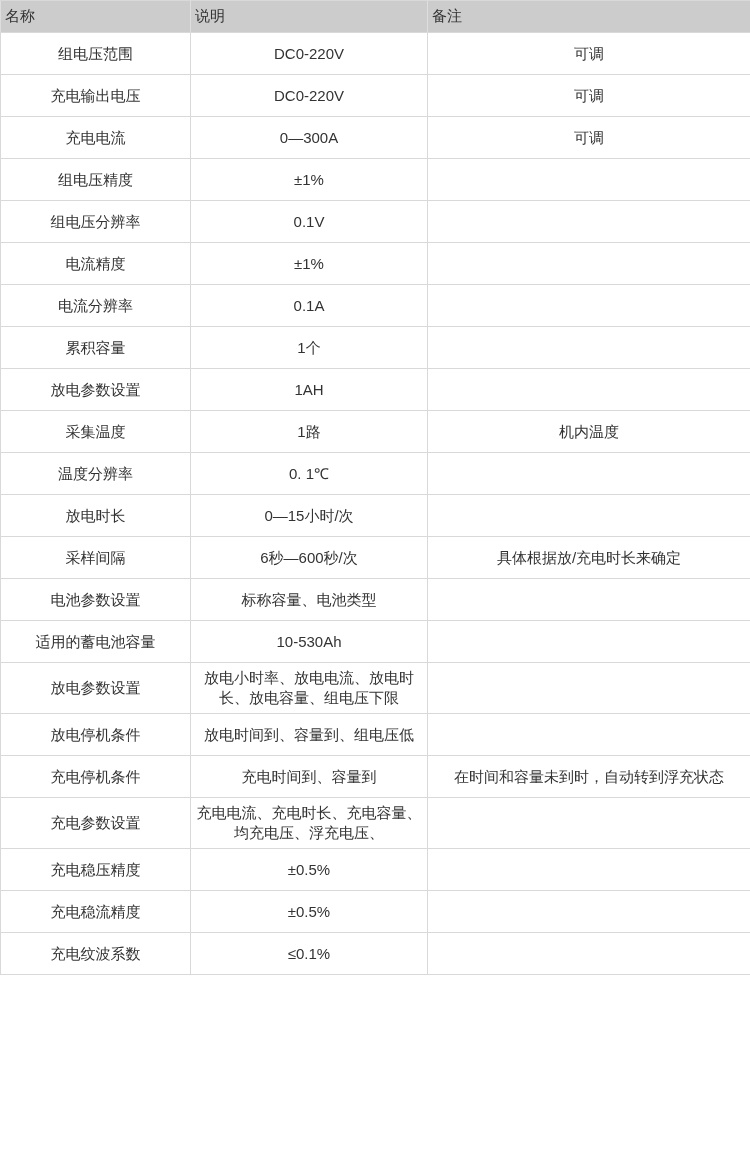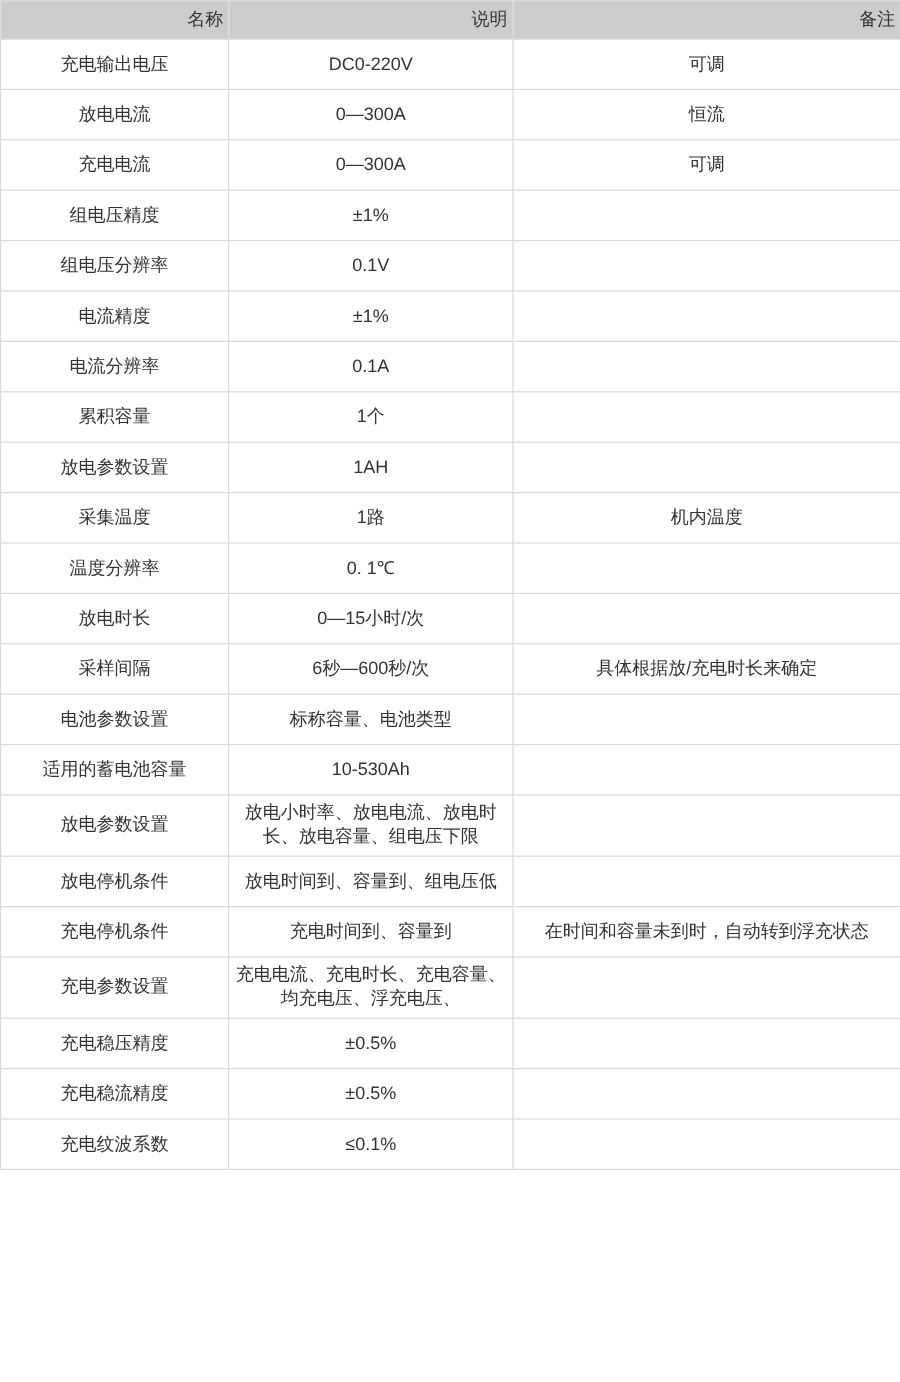--- a/index.html
+++ b/index.html
@@ -21,21 +21,21 @@
     font-size: 15px;
     color: #333333;
   }
   table.spec-table col.c1 { width: 190px; }
   table.spec-table col.c2 { width: 237px; }
   table.spec-table col.c3 { width: 323px; }
   table.spec-table th {
     background: #cccccc;
     font-weight: normal;
     height: 31px;
-    text-align: right;
+    text-align: left;
     vertical-align: middle;
     border: 1px solid #d9d9d9;
     border-right-color: #dedede;
     border-left-color: #dedede;
     padding: 0 4px;
     color: #333333;
   }
   table.spec-table td {
     height: 31px;
     line-height: 20px;
@@ -60,28 +60,28 @@
   </colgroup>
   <thead>
     <tr>
       <th>名称</th>
       <th>说明</th>
       <th>备注</th>
     </tr>
   </thead>
   <tbody>
       <tr>
-        <td>充电输出电压</td>
+        <td>组电压范围</td>
         <td>DC0-220V</td>
         <td>可调</td>
       </tr>
       <tr>
-        <td>放电电流</td>
-        <td>0—300A</td>
-        <td>恒流</td>
+        <td>充电输出电压</td>
+        <td>DC0-220V</td>
+        <td>可调</td>
       </tr>
       <tr>
         <td>充电电流</td>
         <td>0—300A</td>
         <td>可调</td>
       </tr>
       <tr>
         <td>组电压精度</td>
         <td>±1%</td>
         <td></td>

